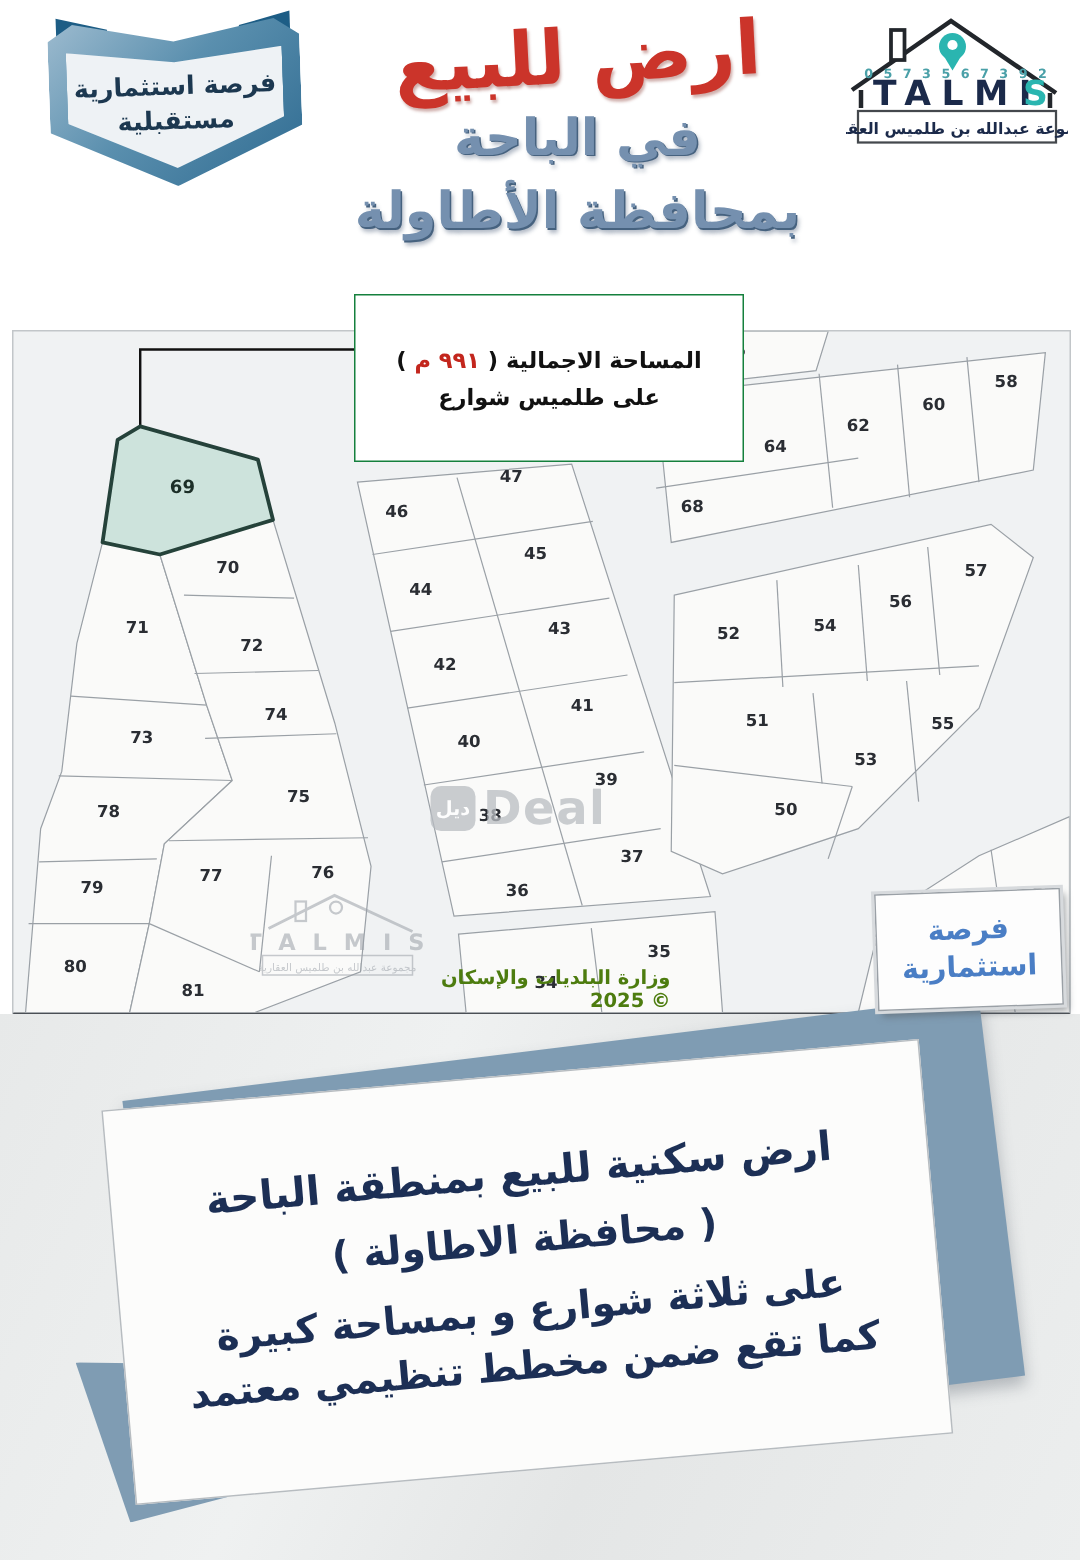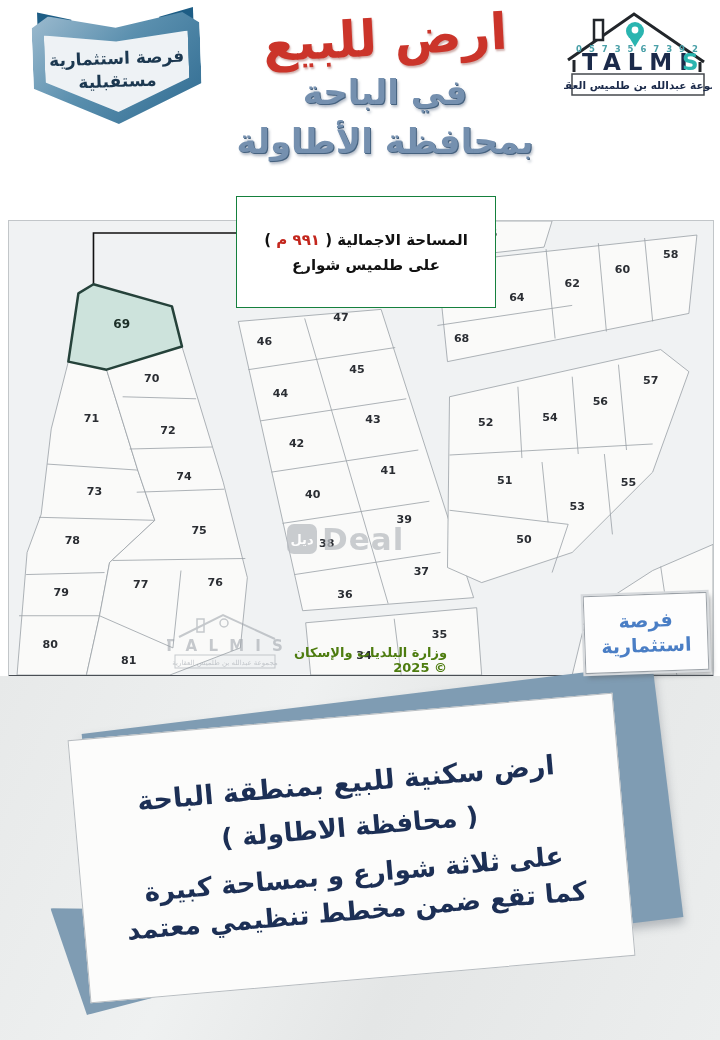--- a/index.html
+++ b/index.html
@@ -42,21 +42,21 @@
   .plabel{font-size:11px;font-weight:bold;fill:#2a2d33;text-anchor:middle;
       font-family:"DejaVu Sans","Liberation Sans",sans-serif;}
   .hlabel{font-size:12px;font-weight:bold;fill:#1c2f28;text-anchor:middle;}
   .ministry{position:absolute;left:268px;top:424px;width:170px;direction:rtl;font-size:13px;
       font-weight:bold;color:#4d7c0f;z-index:3;}
   .wm-deal{position:absolute;left:278px;top:300px;display:flex;align-items:center;gap:5px;
       opacity:.75;z-index:2;}
   .wm-deal .sq{width:30px;height:30px;border-radius:7px;background:#b9bdc2;color:#fff;
       display:flex;align-items:center;justify-content:center;font-size:13px;font-weight:bold;}
   .wm-deal .word{font-size:31px;font-weight:bold;color:#b9bdc2;letter-spacing:1px;}
-  .wm-talmis{position:absolute;left:158px;top:390px;opacity:.55;z-index:2;}
+  .wm-talmis{position:absolute;left:158px;top:372px;opacity:.55;z-index:2;}
   .map-badge{position:absolute;left:575px;top:373px;width:122px;height:76px;background:#fdfdfd;
       border:1px solid #9aa0a6;outline:2px solid #d7dadd;box-shadow:3px 4px 5px rgba(90,95,100,.55);
       transform:rotate(-2deg);display:flex;flex-direction:column;align-items:center;justify-content:center;
       gap:2px;z-index:4;direction:rtl;}
   .map-badge div{color:#4a7ec5;font-weight:bold;font-size:19px;line-height:1.2;}
   
   .bottom{position:absolute;left:0;top:676px;width:720px;height:364px;
       background:linear-gradient(115deg,#e7e9e9 0%,#eff1f1 35%,#e4e6e6 60%,#eceeee 100%);}
   .slab{position:absolute;left:95px;top:22px;width:575px;height:255px;background:#7f9cb3;
       transform:rotate(-7deg);box-shadow:0 6px 10px rgba(80,90,100,.35);}

